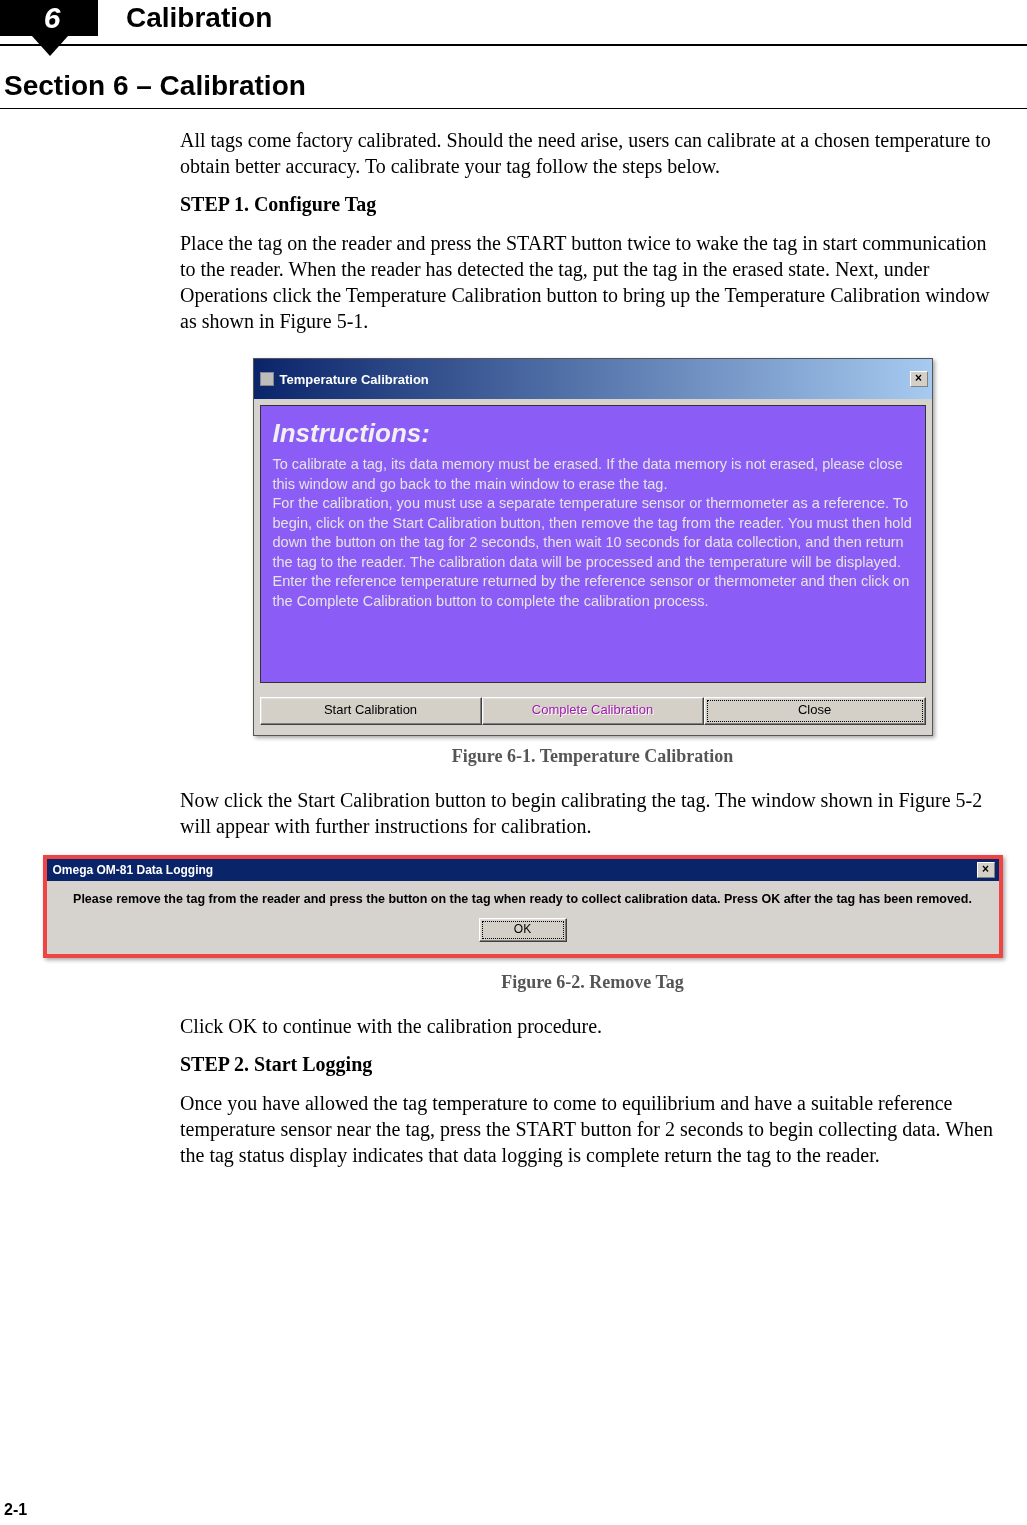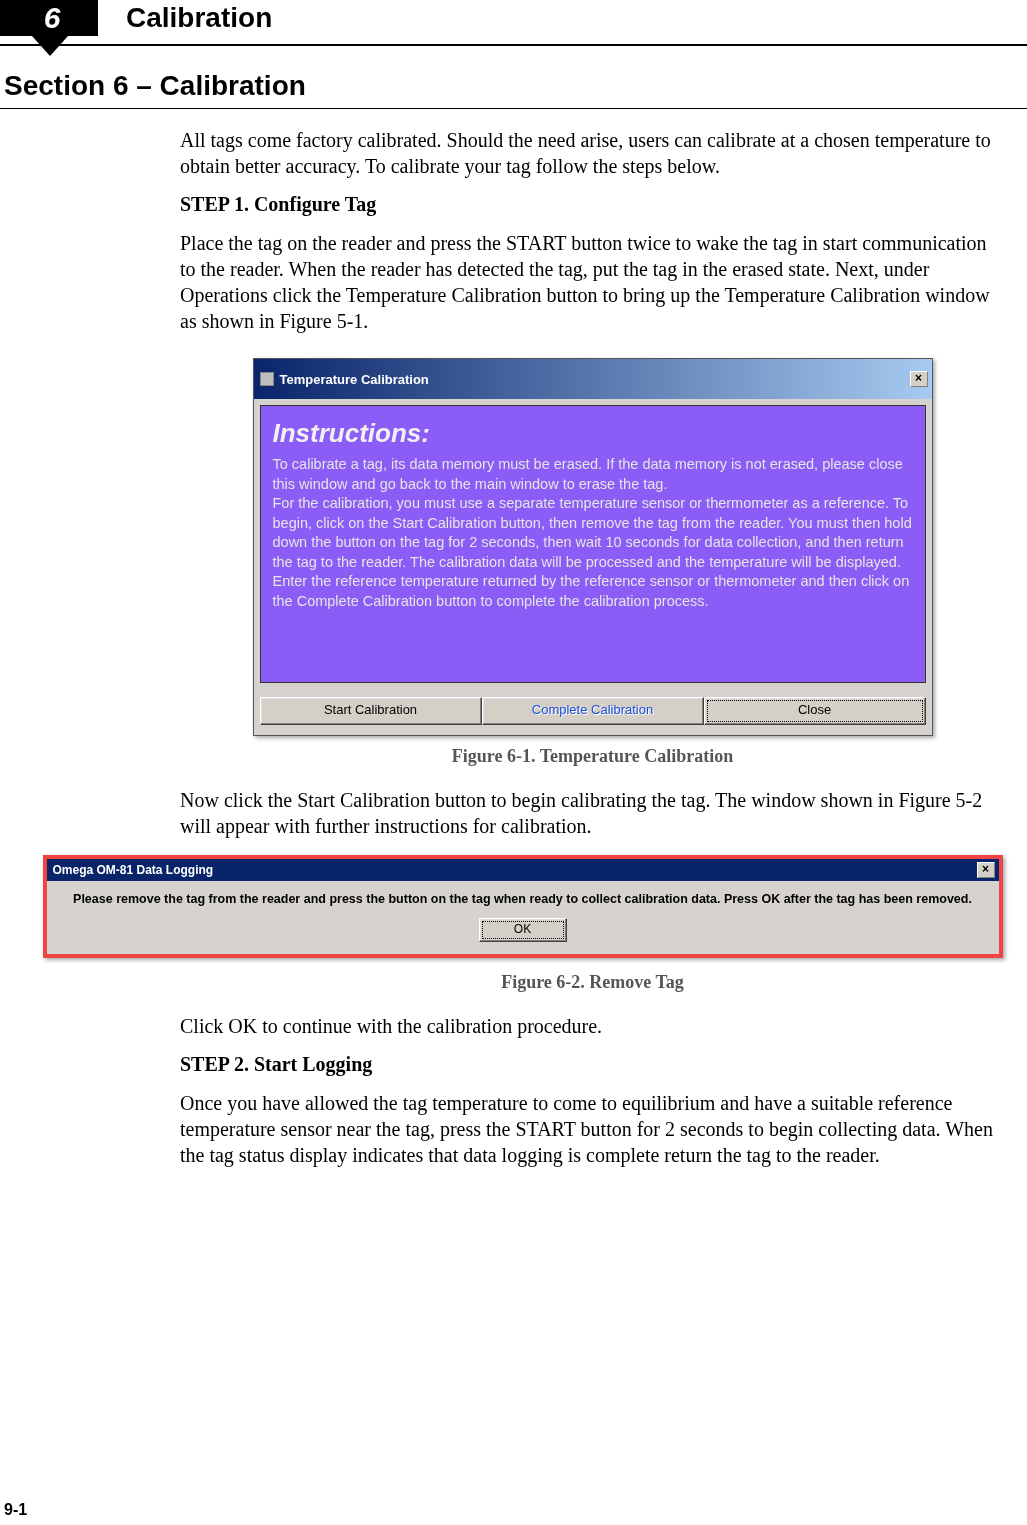--- a/index.html
+++ b/index.html
@@ -174,21 +174,21 @@
     border-top-color: #fff;
     border-left-color: #fff;
     box-shadow: inset -1px -1px 0 #808080, inset 1px 1px 0 #dfdfdf;
     font-family: Tahoma, Arial, sans-serif;
     font-size: 13px;
     text-align: center;
     line-height: 24px;
     cursor: pointer;
   }
   .win-btn.disabled {
-    color: #1d4ed8;
+    color: #a21caf;
     text-shadow: 1px 1px 0 #fff;
     cursor: default;
   }
   .win-btn.focused {
     outline: 1px dotted #000;
     outline-offset: -4px;
   }
 
   
   .content-wide {
@@ -304,14 +304,14 @@
     </div>
   </div>
 
   <div class="content">
     <div class="fig-caption">Figure 6-2.  Remove Tag</div>
     <p class="body-text">Click OK to continue with the calibration procedure.</p>
     <p class="step-heading">STEP 2.  Start Logging</p>
     <p class="body-text">Once you have allowed the tag temperature to come to equilibrium and have a suitable reference temperature sensor near the tag, press the START button for 2 seconds to begin collecting data. When the tag status display indicates that data logging is complete return the tag to the reader.</p>
   </div>
 
-  <div class="page-number">9-1</div>
+  <div class="page-number">2-1</div>
 </div>
 
 </body></html>

